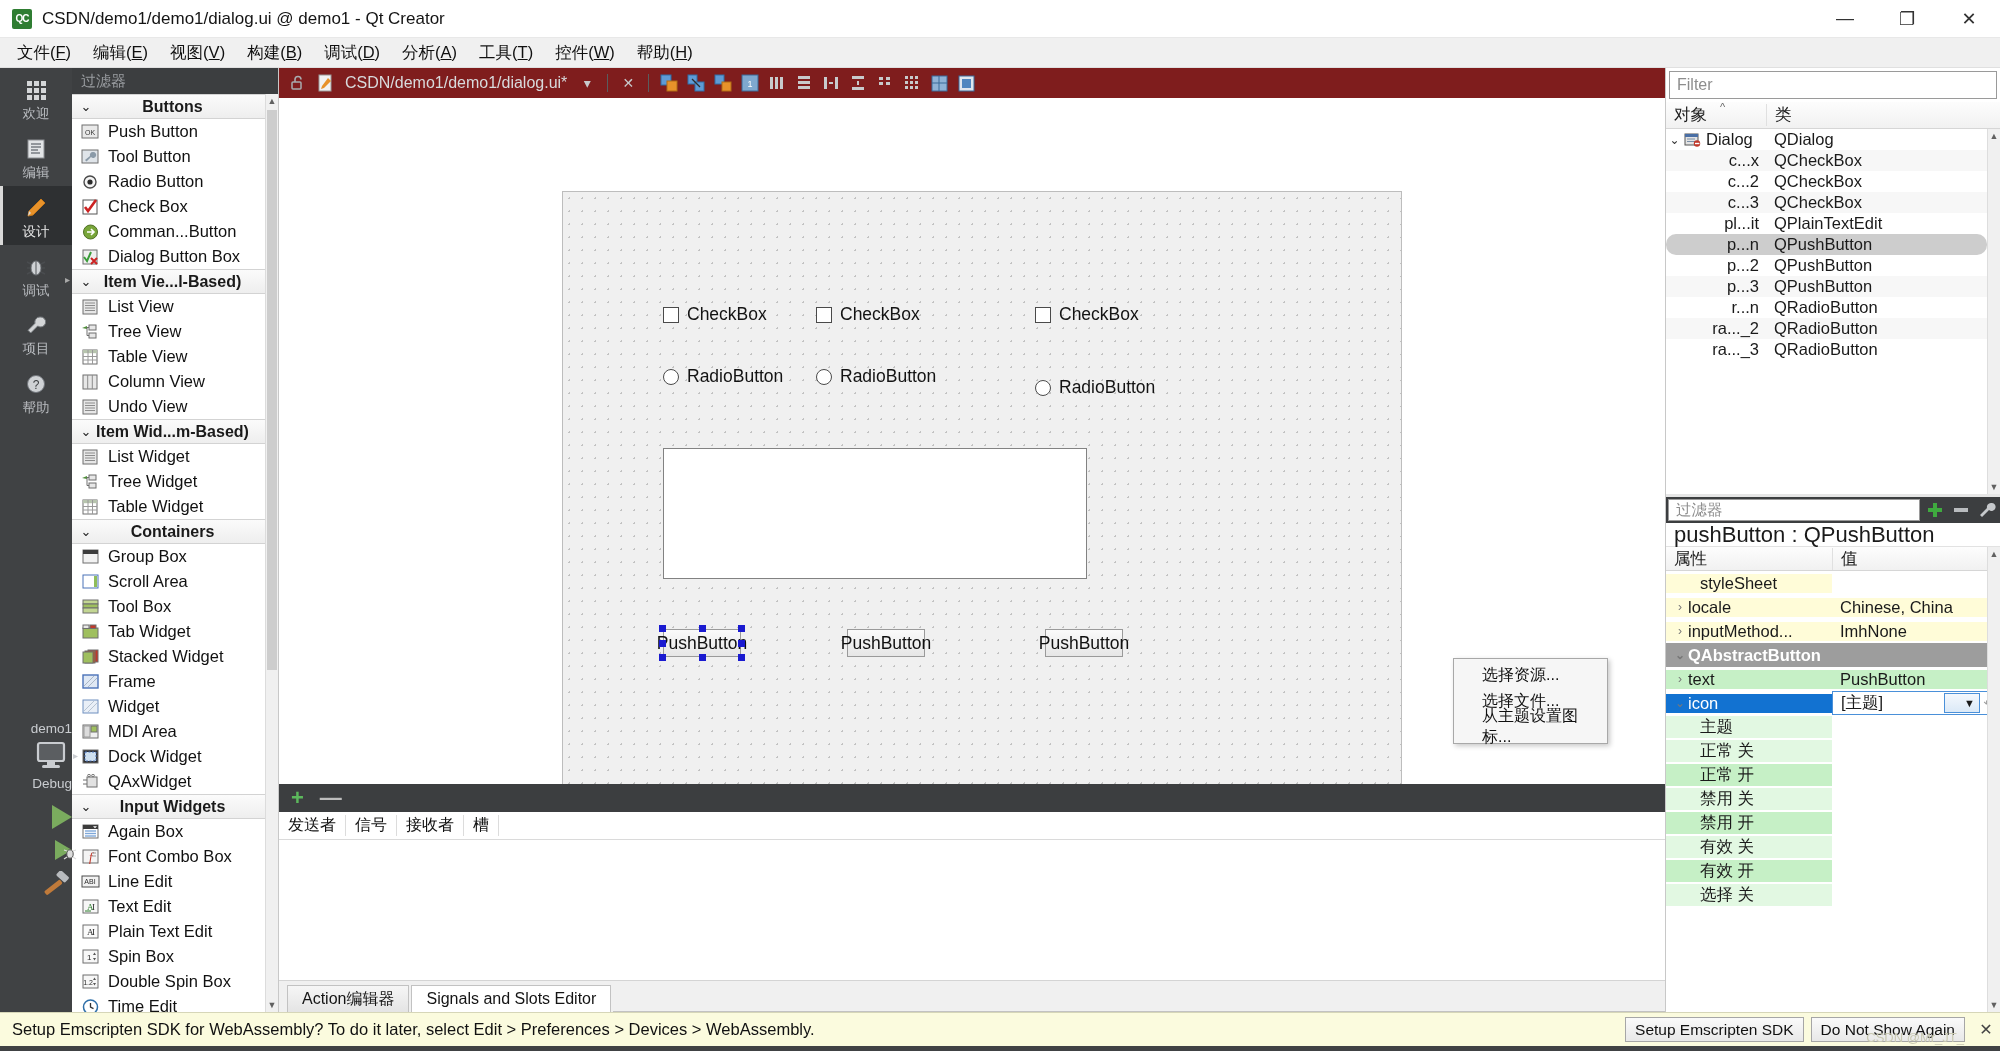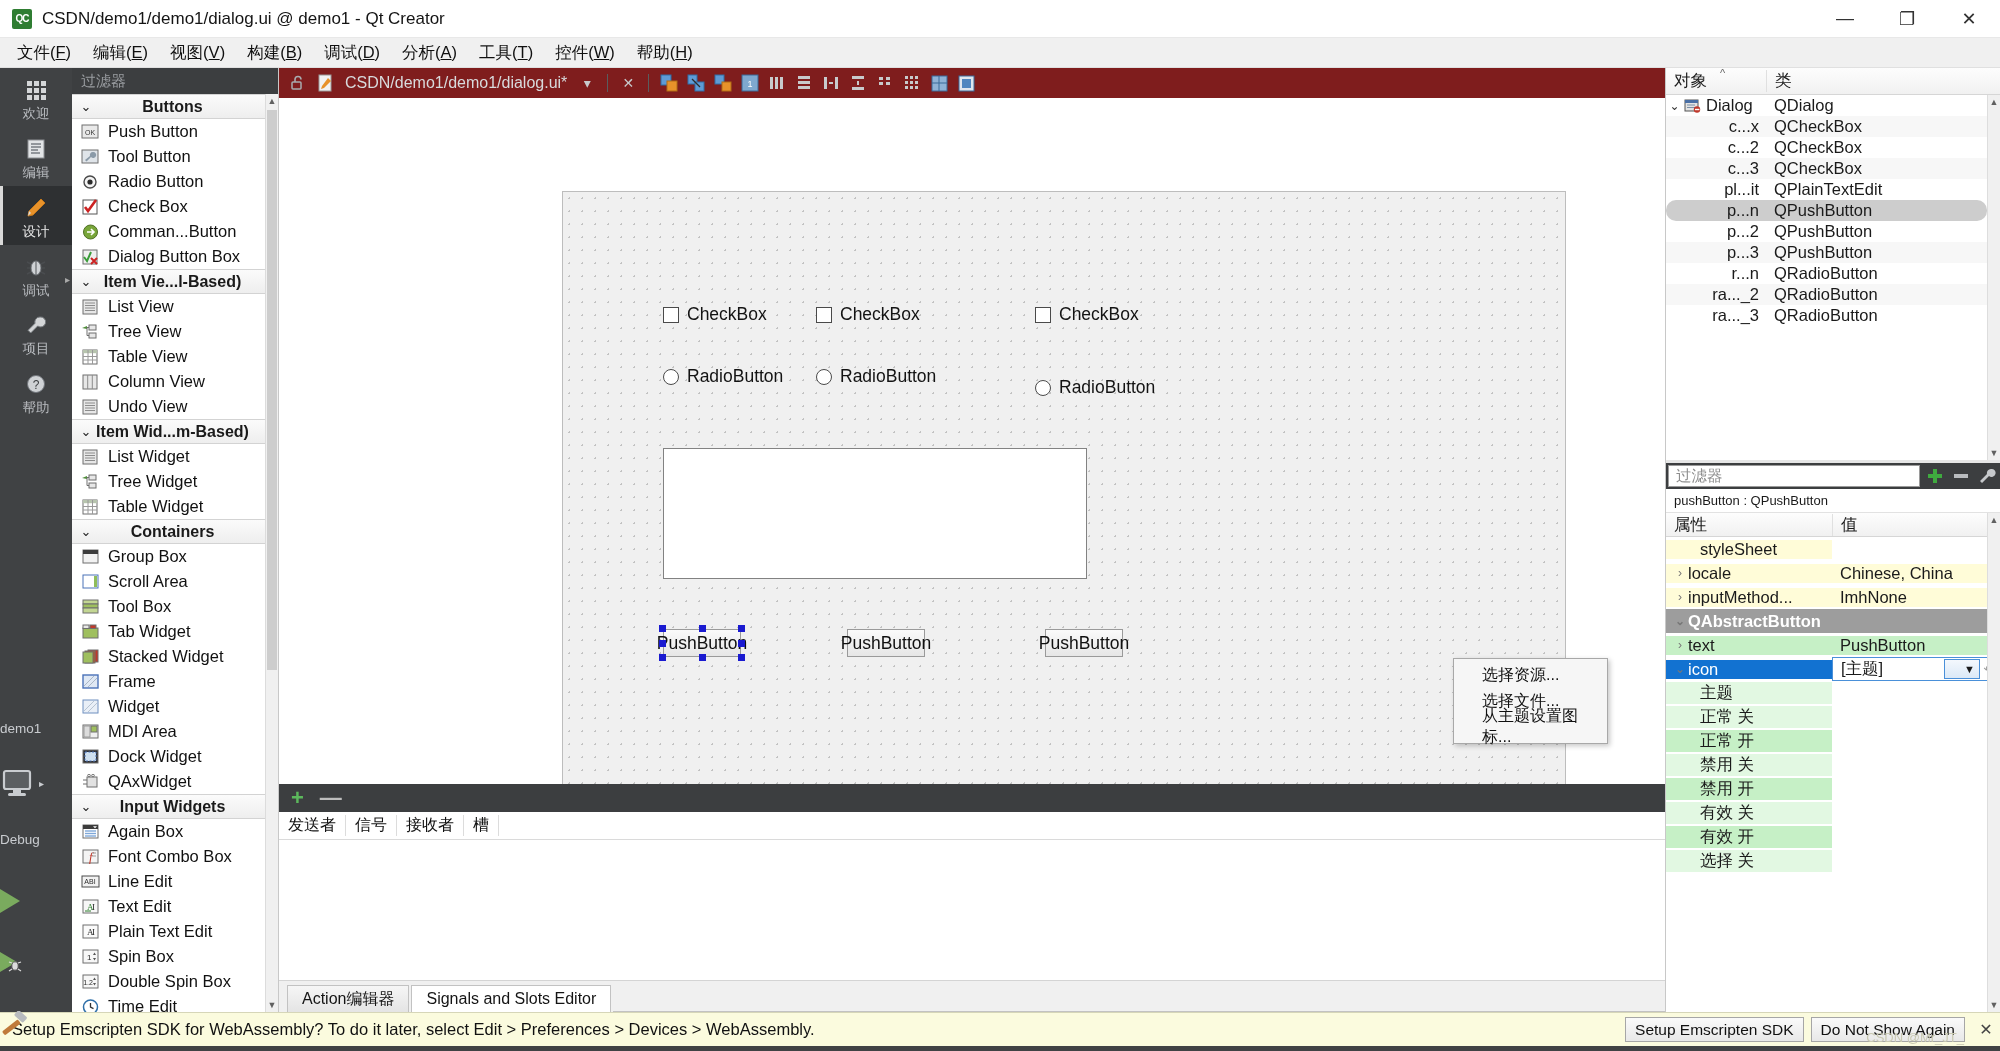--- a/index.html
+++ b/index.html
@@ -72,22 +72,22 @@
   .modeitem.active { background: #2e3032; color: #e8e8e8; }
   .modeitem.active:before {
     content: ""; position: absolute; left: 0; top: 0; bottom: 0; width: 3px;
     background: #d9d9d9;
   }
   .mode-gly { height: 30px; display:flex; align-items:center; justify-content:center; margin-bottom: 2px; }
   .mode-label { line-height: 1.1; }
   .modearrow { position: absolute; right: 2px; top: 50%; color: #aaa; font-size: 10px; }
   .kitbox {
     margin-top: 16px; width: 72px;
-    display: flex; flex-direction: column; align-items: flex-start;
-    color: #c9ccd0; font-size: 13.5px; gap: 28px;
+    display: flex; flex-direction: column; align-items: flex-end;
+    color: #c9ccd0; font-size: 13.5px;
   }
   .kit-name { margin-bottom: 3px; }
   .kit-gly { margin: 2px 0; }
   .runbtn { margin: 11px 0 0 0; }
   .tri { width: 0; height: 0; border-left: 20px solid #7aab5e; border-top: 12px solid transparent; border-bottom: 12px solid transparent; }
   .tri.sm { border-left-width: 17px; border-top-width: 10px; border-bottom-width: 10px; }
 
   
   .widgetbox {
     width: 207px; flex: 0 0 207px;
@@ -144,21 +144,21 @@
   .tb-path { color: #d8dadc; font-size: 16px; margin: 0 4px; white-space: nowrap; }
   .tb-sep { width: 1px; height: 18px; background: #5a5c5e; margin: 0 4px; }
 
   .formarea {
     flex: 1; background: #ffffff; position: relative; min-height: 0;
     padding: 12px 0 0 10px;
     overflow: hidden;
   }
   .formcanvas {
     position: absolute; left: 283px; top: 93px;
-    width: 1004px; height: 637px;
+    width: 840px; height: 637px;
     background: #f0f0f0;
     background-image: radial-gradient(#c2c2c2 1px, transparent 1px);
     background-size: 13px 13px;
     border: 1px solid #bdbdbd;
   }
   .fw { position: absolute; font-size: 17.5px; color: #131313; white-space: nowrap; display: flex; align-items: center; }
   .cb-box {
     width: 16px; height: 16px; border: 1.6px solid #4a4a4a; background: #fff;
     margin-right: 8px; flex: 0 0 16px;
   }
@@ -243,21 +243,21 @@
   .pe-filterbar {
     height: 26px; flex: 0 0 26px; display: flex; align-items: center; background: #3c3e40;
   }
   .pe-filterinput {
     flex: 1; height: 22px; margin: 2px; background: #fff; border: 1px solid #9a9a9a;
     display: flex; align-items: center; padding-left: 7px; color: #8d8d8d; font-size: 15.5px;
   }
   .pe-tbbtn { width: 26px; display: flex; align-items: center; justify-content: center; font-size: 18px; }
   .pe-objline {
     height: 24px; flex: 0 0 24px; display: flex; align-items: center;
-    padding-left: 8px; font-size: 13px; background: #fff; border-bottom: 1px solid #e2e2e2;
+    padding-left: 8px; font-size: 22px; background: #fff; border-bottom: 1px solid #e2e2e2;
   }
   .pe-head {
     height: 24px; flex: 0 0 24px; display: flex; align-items: center;
     background: linear-gradient(#fdfdfd,#f1f1f1); border-bottom: 1px solid #d6d6d6; font-size: 16.5px;
   }
   .pe-h1 { width: 166px; padding-left: 8px; }
   .pe-h2 { flex: 1; padding-left: 8px; border-left: 1px solid #e0e0e0; }
   .pe-rows { flex: 1; overflow: hidden; }
   .pe-row { height: 24px; display: flex; align-items: center; font-size: 16.5px; }
   .pe-k { width: 166px; display: flex; align-items: center; padding-left: 6px; overflow: hidden; white-space: nowrap; }
@@ -1021,20 +1021,21 @@
       </div>
 
       <div class="tabstrip" id="tabstrip">
           <div class="tab">Action编辑器</div>
           <div class="tab active">Signals and Slots Editor</div>
           <div class="tab-filler"></div>
         </div>
     </div>
 
     <div class="rightcol">
+      <div class="obj-filter">Filter</div>
 
       <div class="objtree">
         <div class="ot-head">
           <div class="ot-h1">
             <span>对象</span>
             <span class="sortcaret">^</span>
           </div>
           <div class="ot-h2">类</div>
         </div>
         <div style="flex:1;display:flex;min-height:0;">

